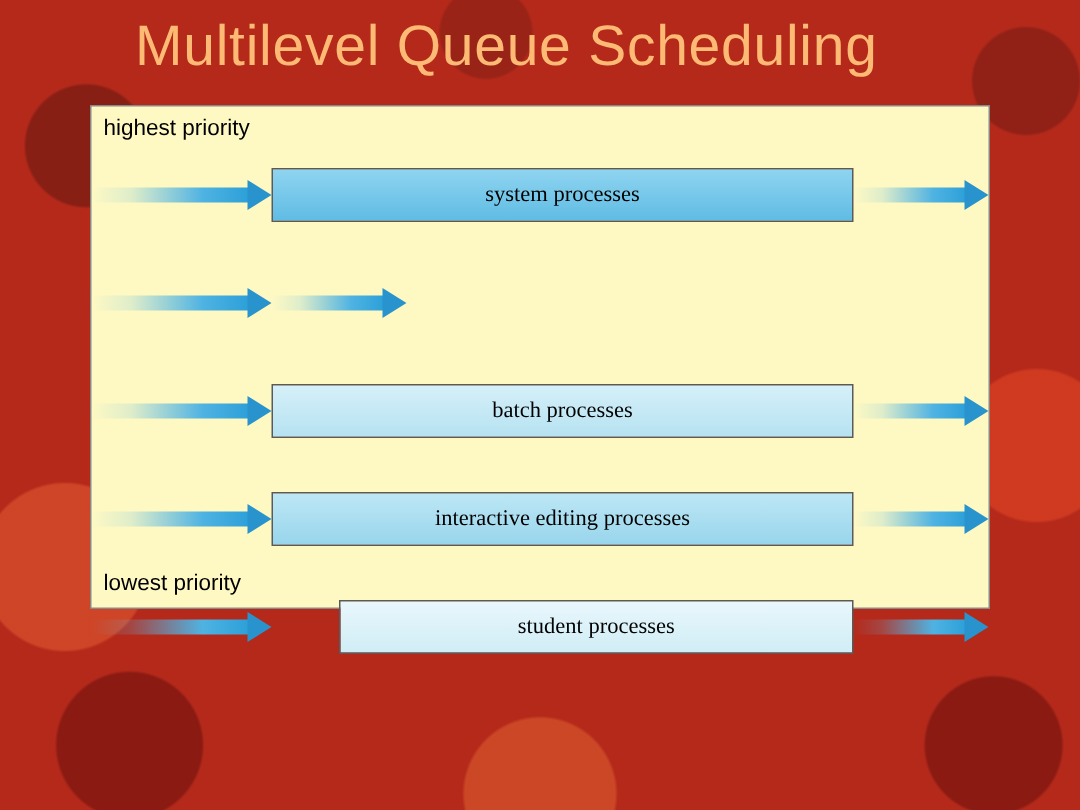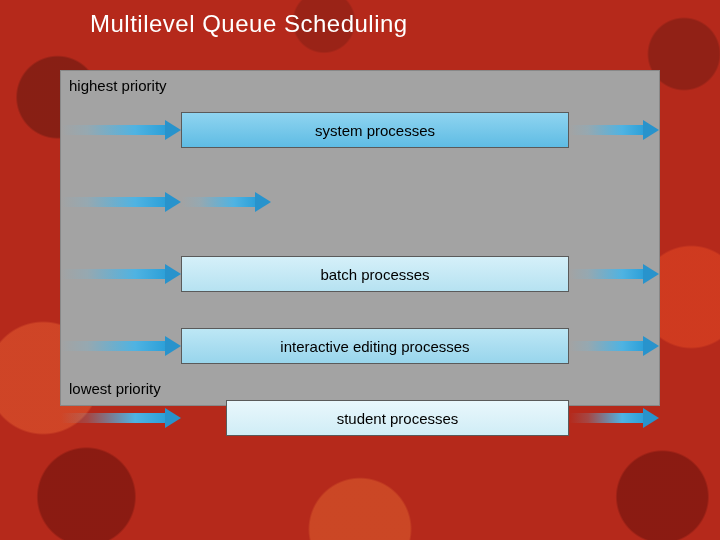--- a/index.html
+++ b/index.html
@@ -18,30 +18,30 @@
       radial-gradient(circle at 12% 92%, rgba(60,0,0,0.35) 0 48px, transparent 50px),
       radial-gradient(circle at 95% 10%, rgba(0,0,0,0.2) 0 35px, transparent 37px),
       radial-gradient(circle at 96% 55%, rgba(255,90,40,0.35) 0 50px, transparent 52px),
       radial-gradient(circle at 92% 92%, rgba(60,0,0,0.35) 0 45px, transparent 47px),
       radial-gradient(circle at 50% 98%, rgba(255,140,60,0.3) 0 50px, transparent 52px),
       radial-gradient(circle at 45% 4%, rgba(0,0,0,0.15) 0 30px, transparent 32px);
   }
   .slide-title {
     position: absolute;
     top: 10px; left: 90px; right: 40px;
-    font-size: 24px;
-    color: #ffffff;
+    font-size: 38px;
+    color: #fdba74;
     font-weight: 400;
     letter-spacing: 0.5px;
   }
   .diagram {
     position: absolute;
     left: 60px; top: 70px;
     width: 600px; height: 336px;
-    background: #a3a3a3;
+    background: #fef9c3;
     border: 1px solid #888;
   }
   .priority-label {
     position: absolute;
     left: 8px;
     font-size: 15px;
     color: #000;
     font-family: Arial, Helvetica, sans-serif;
   }
   .priority-label.top { top: 6px; }
@@ -84,21 +84,21 @@
   }
   .queue-box {
     flex: 1;
     height: 36px;
     border: 1px solid #5a5a5a;
     display: flex;
     align-items: center;
     justify-content: center;
     font-size: 15px;
     color: #000;
-    font-family: Liberation Sans, sans-serif;
+    font-family: Liberation Serif, serif;
   }
   .shade-0 { background: linear-gradient(#8fd4f0, #5fbce4); }
   .shade-1 { background: linear-gradient(#a6ddf2, #7cc9e8); }
   .shade-2 { background: linear-gradient(#bde7f5, #98d5ec); }
   .shade-3 { background: linear-gradient(#d5f0f9, #b6e2f1); }
   .shade-4 { background: linear-gradient(#e9f7fc, #d0edf6); margin-left: 45px; }
 </style>
 </head>
 <body>
 

